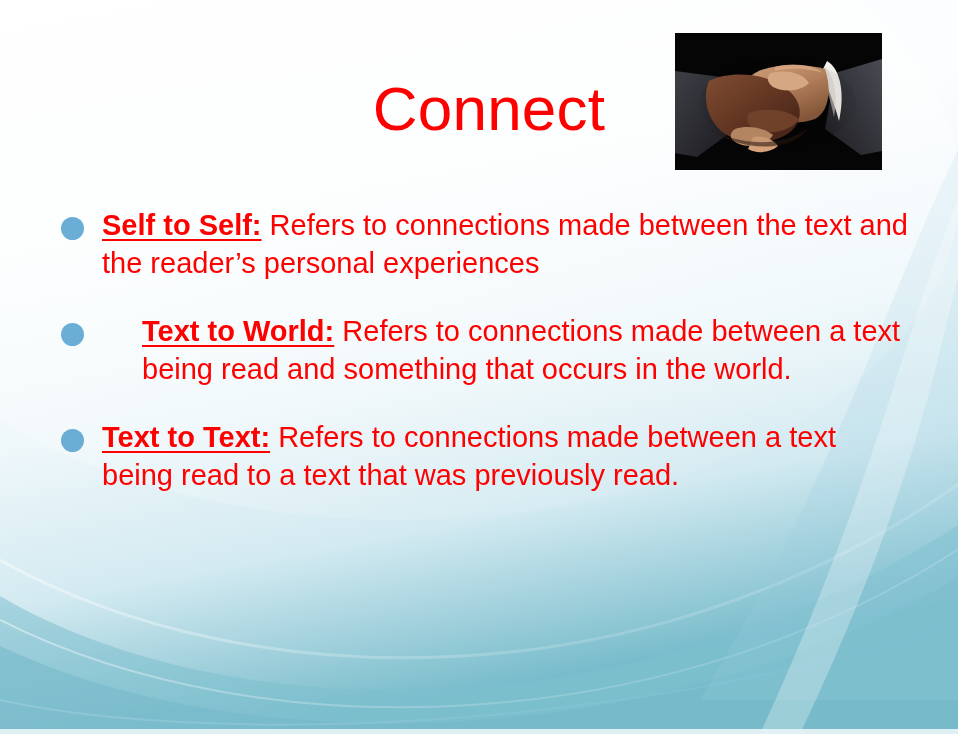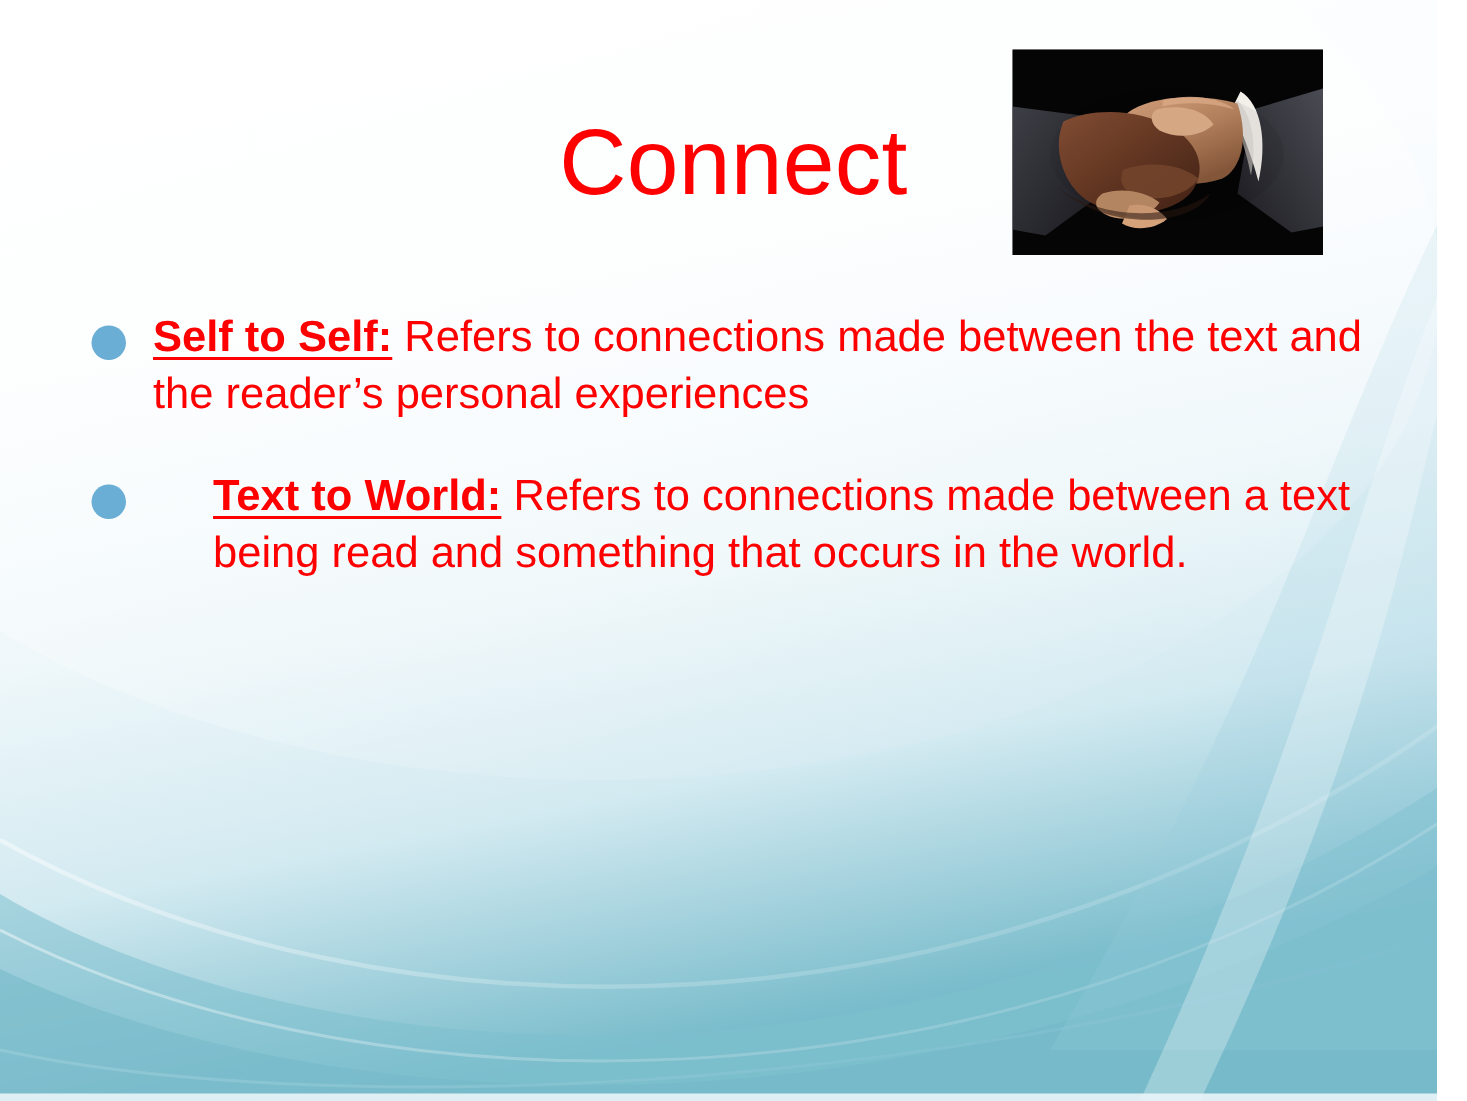--- a/index.html
+++ b/index.html
@@ -207,15 +207,21 @@
       </span>
     </div>
 
     <div class="bullet-row">
       <span class="bullet-dot"></span>
       <span class="bullet-text w-2">
         <span class="bullet-lead">Text to World:</span><span> Refers to connections made between a text being read and something that occurs in the world.</span>
       </span>
     </div>
 
+    <div class="bullet-row">
+      <span class="bullet-dot"></span>
+      <span class="bullet-text w-3">
+        <span class="bullet-lead">Text to Text:</span><span> Refers to connections made between a text being read to a text that was previously read.</span>
+      </span>
+    </div>
 
   </div>
 </div>
 
 </body></html>

